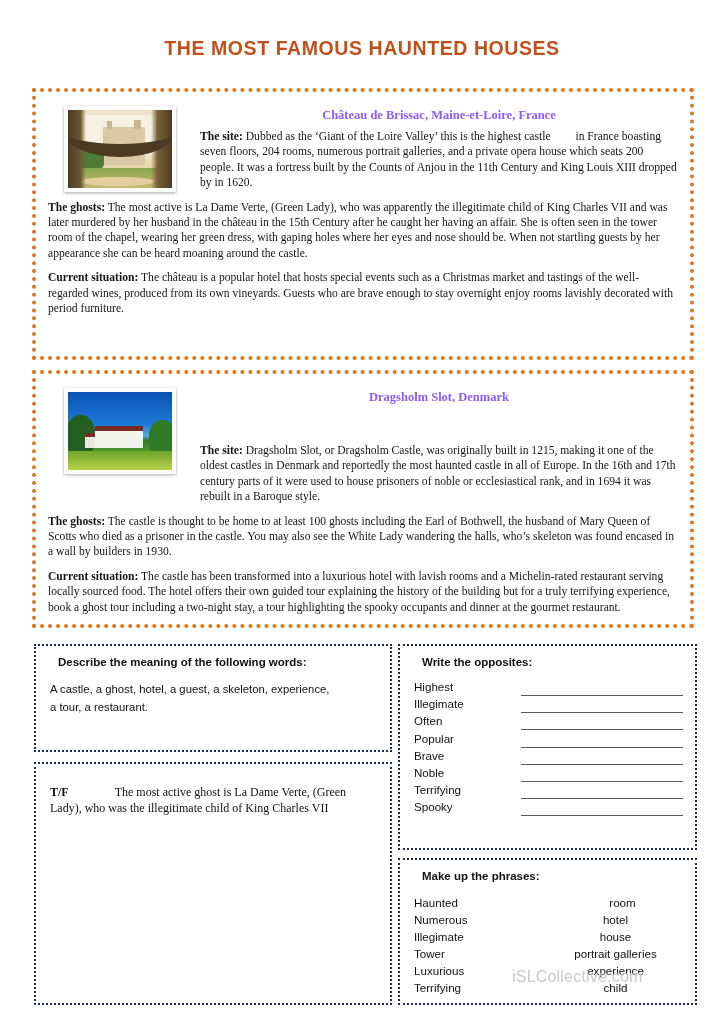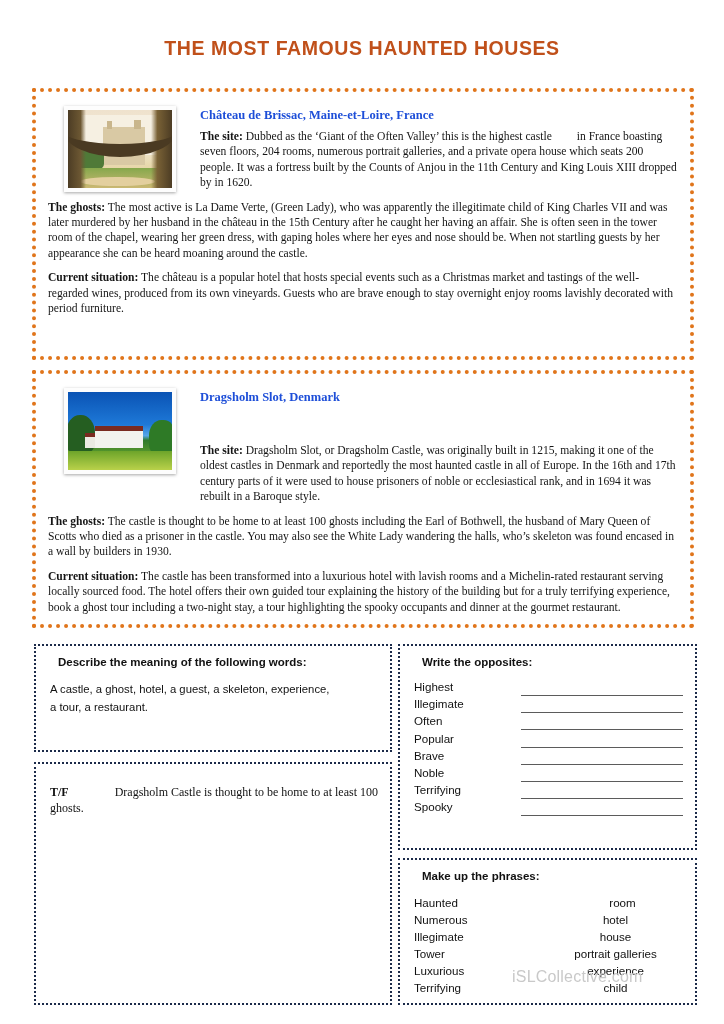--- a/index.html
+++ b/index.html
@@ -52,25 +52,25 @@
   .thumb {
     width: 104px;
     height: 78px;
     display: block;
     overflow: hidden;
     position: relative;
   }
   .head-right { flex: 1 1 auto; padding-left: 18px; }
 
   .article-title {
-    text-align: left;
+    text-align: center;
     font-weight: bold;
     font-size: 12.5px;
     margin: 8px 0 6px 0;
-    color: #1d4ed8;
+    color: #8b5cf6;
     font-family: "Liberation Serif", serif;
   }
   #article-2 .article-title { margin-bottom: 38px; }
 
   p.body {
     font-size: 11.6px;
     line-height: 1.33;
     margin: 0 0 9px 0;
     color: #151515;
     text-align: left;
@@ -223,21 +223,21 @@
         <div class="path"></div>
         <div class="trunkL"></div>
         <div class="trunkR"></div>
         <div class="branch"></div>
       </div>
     </div>
     <div class="head-right">
       <div class="article-title">Château de Brissac, Maine-et-Loire, France</div>
       <p class="body">
         <span class="lbl">The site:</span>
-        <span>Dubbed as the ‘Giant of the Often Valley’ this is the highest castle</span>
+        <span>Dubbed as the ‘Giant of the Loire Valley’ this is the highest castle</span>
         <span class="gap"></span><span>in France boasting seven floors, 204 rooms, numerous portrait galleries, and a private opera house which seats 200 people. It was a fortress built by the Counts of Anjou in the 11th Century and King Louis XIII dropped by in 1620.</span>
       </p>
     </div>
   </div>
   <p class="body">
     <span class="lbl">The ghosts:</span>
     <span>The most active is La Dame Verte, (Green Lady), who was apparently the illegitimate child of King Charles VII and was later murdered by her husband in the château in the 15th Century after he caught her having an affair.  She is often seen in the tower room of the chapel, wearing her green dress, with gaping holes where her eyes and nose should be. When not startling guests by her appearance she can be heard moaning around the castle.</span>
   </p>
   <p class="body tight">
     <span class="lbl">Current situation:</span>
@@ -277,21 +277,21 @@
 <div class="ex-box" id="ex-describe">
   <div class="ex-title">Describe the meaning of the following words:</div>
   <div class="ex-spacer"></div>
   <div class="ex-line">A castle, a ghost, hotel, a guest, a skeleton, experience,</div>
   <div class="ex-line">a tour, a restaurant.</div>
 </div>
 
 <div class="ex-box" id="ex-truefalse">
   <div class="ex-spacer"></div>
   <div class="tf-rows">
-      <div class="tf-row"><span class="tf-tag">T/F</span><span class="tf-gap"></span><span>Dragsholm Castle  is thought to be home to at least 100 ghosts.</span></div>
+      <div class="tf-row"><span class="tf-tag">T/F</span><span class="tf-gap"></span><span>The most active ghost  is La Dame Verte, (Green Lady),  who was the illegitimate child of King Charles VII</span></div>
     </div>
 </div>
 
 <div class="ex-box" id="ex-opposites">
   <div class="ex-title">Write the opposites:</div>
   <div class="opp-list">
       <div class="opp-row">
         <span class="opp-word">Highest</span>
         <span class="opp-rule"></span>
       </div>

